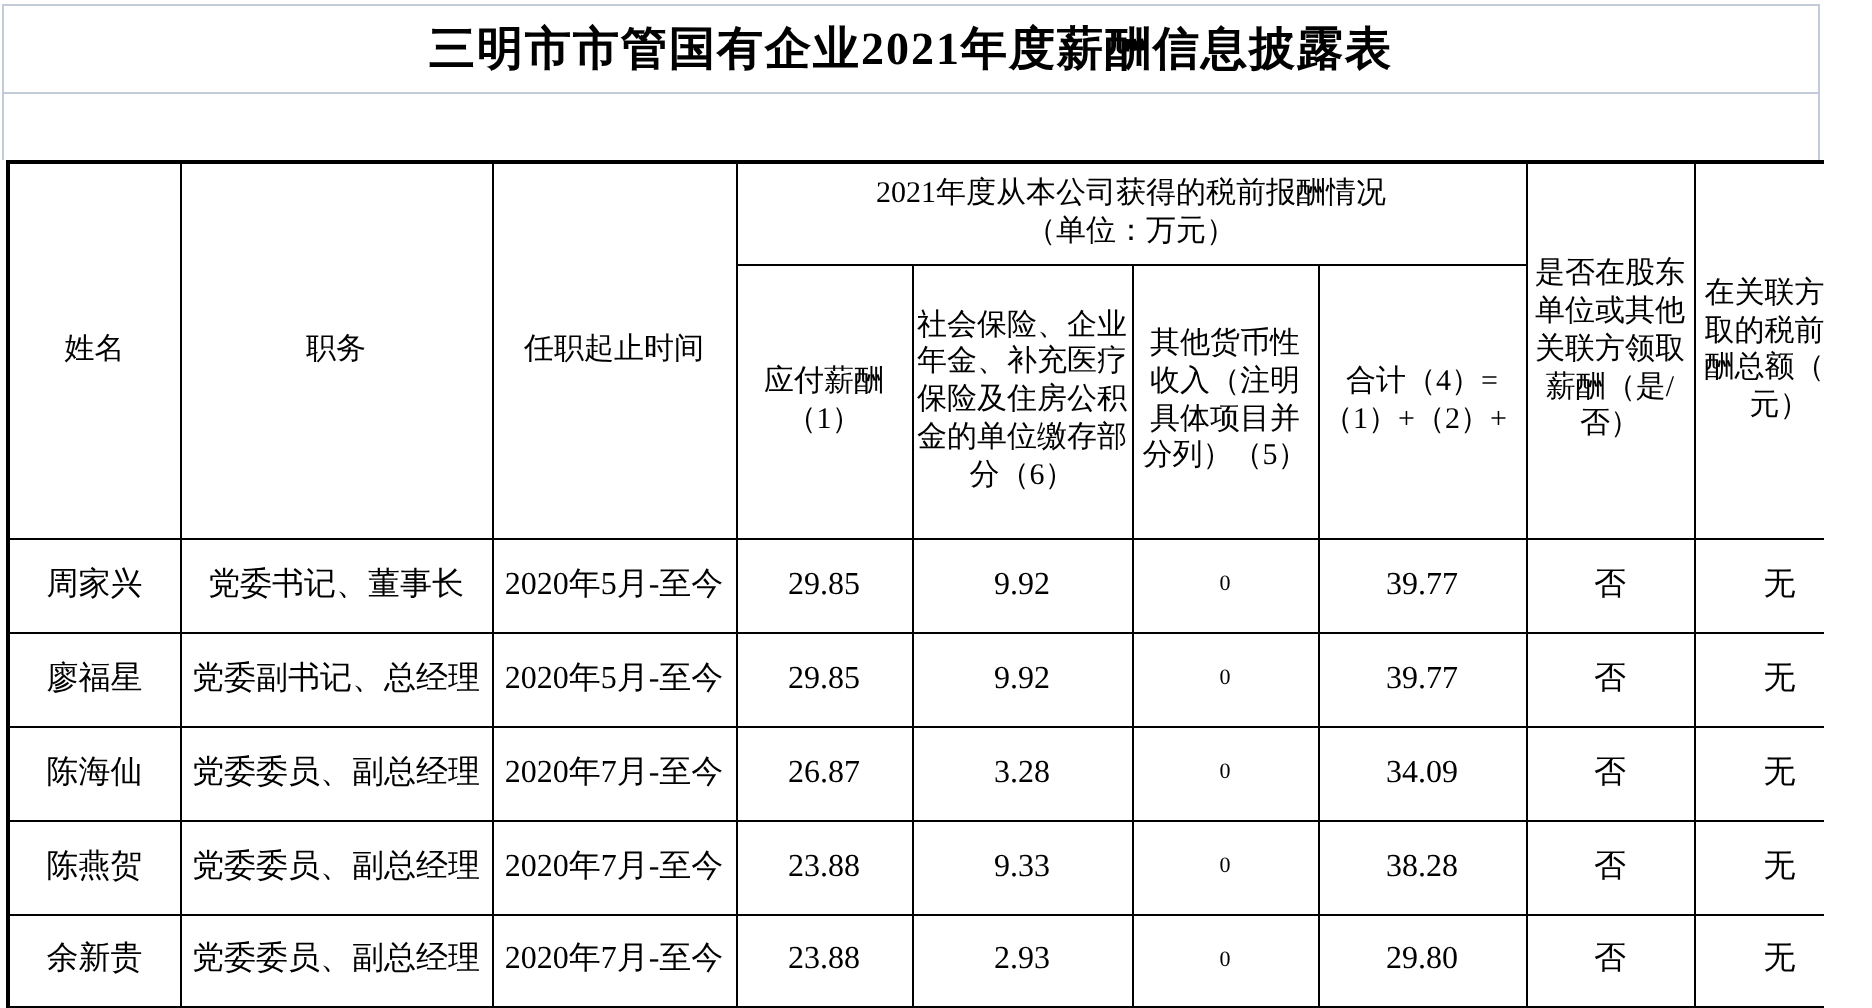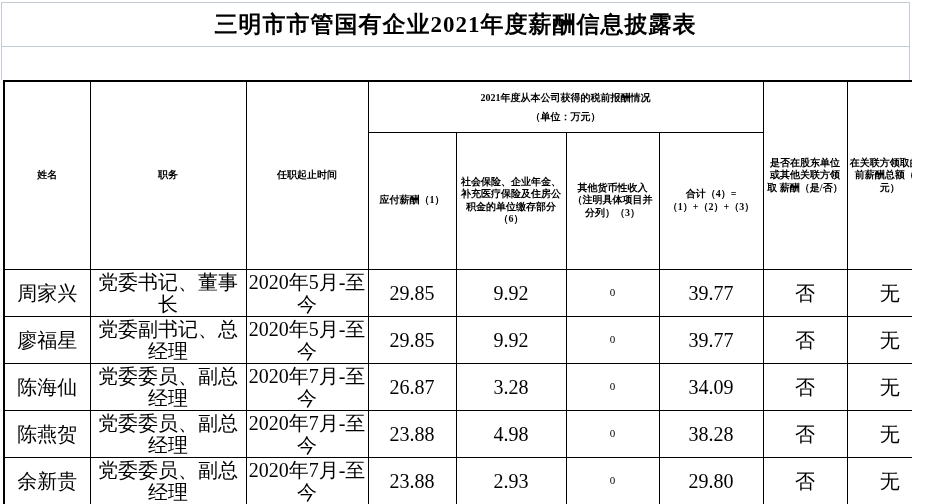--- a/index.html
+++ b/index.html
@@ -39,29 +39,29 @@
   }
   .disclosure-table th,
   .disclosure-table td {
     border: 1.5px solid #000000;
     text-align: center;
     vertical-align: middle;
     padding: 1px 2px;
     overflow: hidden;
   }
   .disclosure-table th {
-    font-weight: bold;
-    font-size: 10px;
+    font-weight: normal;
+    font-size: 15px;
     line-height: 1.25;
   }
   tr.header-row-top th.group-header { height: 51px; }
   tr.header-row-sub th { height: 137px; }
   .group-line { line-height: 19px; }
   .disclosure-table td {
-    font-size: 20px;
+    font-size: 16px;
     height: 47px;
     line-height: 1.1;
   }
   .disclosure-table td.cell-other { font-size: 11px; }
 </style>
 </head>
 <body>
 
 <div class="page">
 
@@ -88,21 +88,21 @@
         <th colspan="4" class="group-header">
           <div class="group-line">2021年度从本公司获得的税前报酬情况</div>
           <div class="group-line">（单位：万元）</div>
         </th>
         <th rowspan="2">是否在股东单位或其他关联方领取 薪酬（是/否）</th>
         <th rowspan="2">在关联方领取的税前薪酬总额（万元）</th>
       </tr>
       <tr class="header-row-sub">
         <th>应付薪酬（1）</th>
         <th>社会保险、企业年金、补充医疗保险及住房公积金的单位缴存部分（6）</th>
-        <th>其他货币性收入（注明具体项目并分列）（3）</th>
+        <th>其他货币性收入（注明具体项目并分列）（5）</th>
         <th>合计（4）=（1）+（2）+（3）</th>
       </tr>
     </thead>
     <tbody>
       <tr>
         <td>周家兴</td>
         <td>党委书记、董事长</td>
         <td>2020年5月-至今</td>
         <td>29.85</td>
         <td>9.92</td>
@@ -131,21 +131,21 @@
         <td class="cell-other">0</td>
         <td>34.09</td>
         <td>否</td>
         <td>无</td>
       </tr>
       <tr>
         <td>陈燕贺</td>
         <td>党委委员、副总经理</td>
         <td>2020年7月-至今</td>
         <td>23.88</td>
-        <td>4.98</td>
+        <td>9.33</td>
         <td class="cell-other">0</td>
         <td>38.28</td>
         <td>否</td>
         <td>无</td>
       </tr>
       <tr>
         <td>余新贵</td>
         <td>党委委员、副总经理</td>
         <td>2020年7月-至今</td>
         <td>23.88</td>

